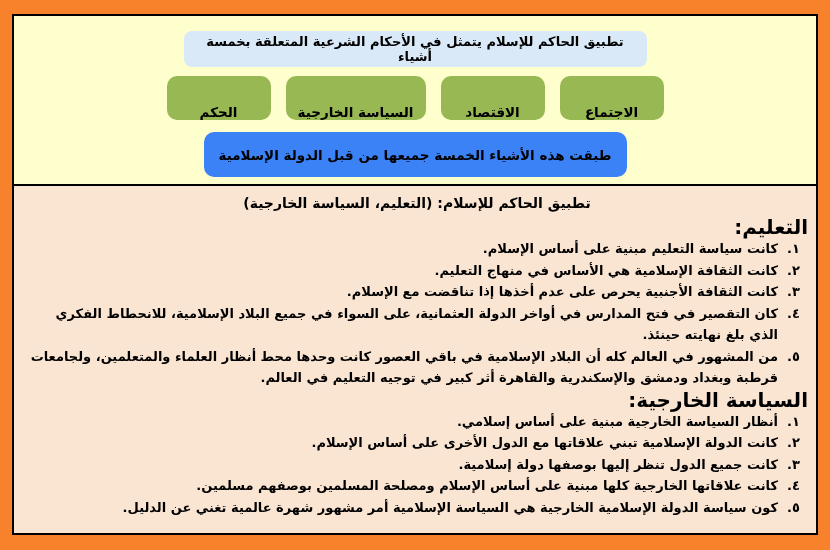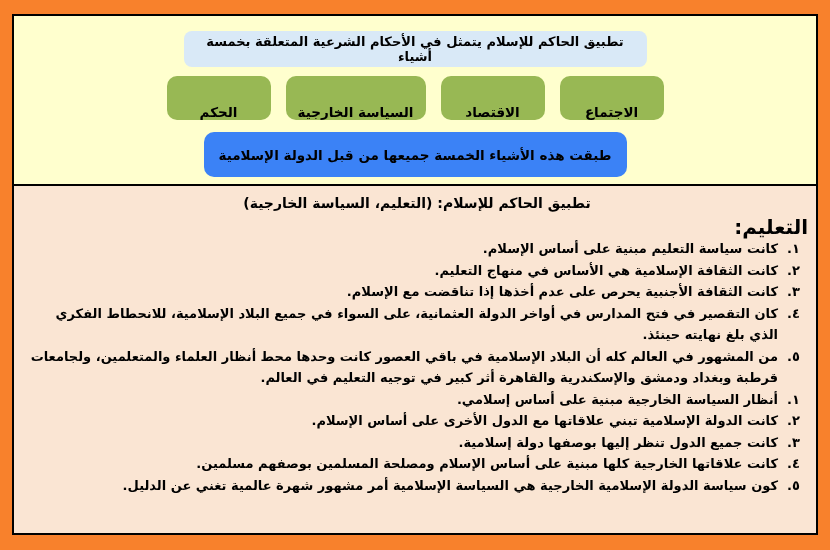--- a/index.html
+++ b/index.html
@@ -166,20 +166,21 @@
           <span class="num">٤.</span>
           <span class="txt">كان التقصير في فتح المدارس في أواخر الدولة العثمانية، على السواء في جميع البلاد الإسلامية، للانحطاط الفكري الذي بلغ نهايته حينئذ.</span>
         </div>
         <div class="item">
           <span class="num">٥.</span>
           <span class="txt">من المشهور في العالم كله أن البلاد الإسلامية في باقي العصور كانت وحدها محط أنظار العلماء والمتعلمين، ولجامعات قرطبة وبغداد ودمشق والإسكندرية والقاهرة أثر كبير في توجيه التعليم في العالم.</span>
         </div>
       </div>
 
       <div class="section">
+        <div class="sec-heading">السياسة الخارجية:</div>
         <div class="item">
           <span class="num">١.</span>
           <span class="txt">أنظار السياسة الخارجية مبنية على أساس إسلامي.</span>
         </div>
         <div class="item">
           <span class="num">٢.</span>
           <span class="txt">كانت الدولة الإسلامية تبني علاقاتها مع الدول الأخرى على أساس الإسلام.</span>
         </div>
         <div class="item">
           <span class="num">٣.</span>

